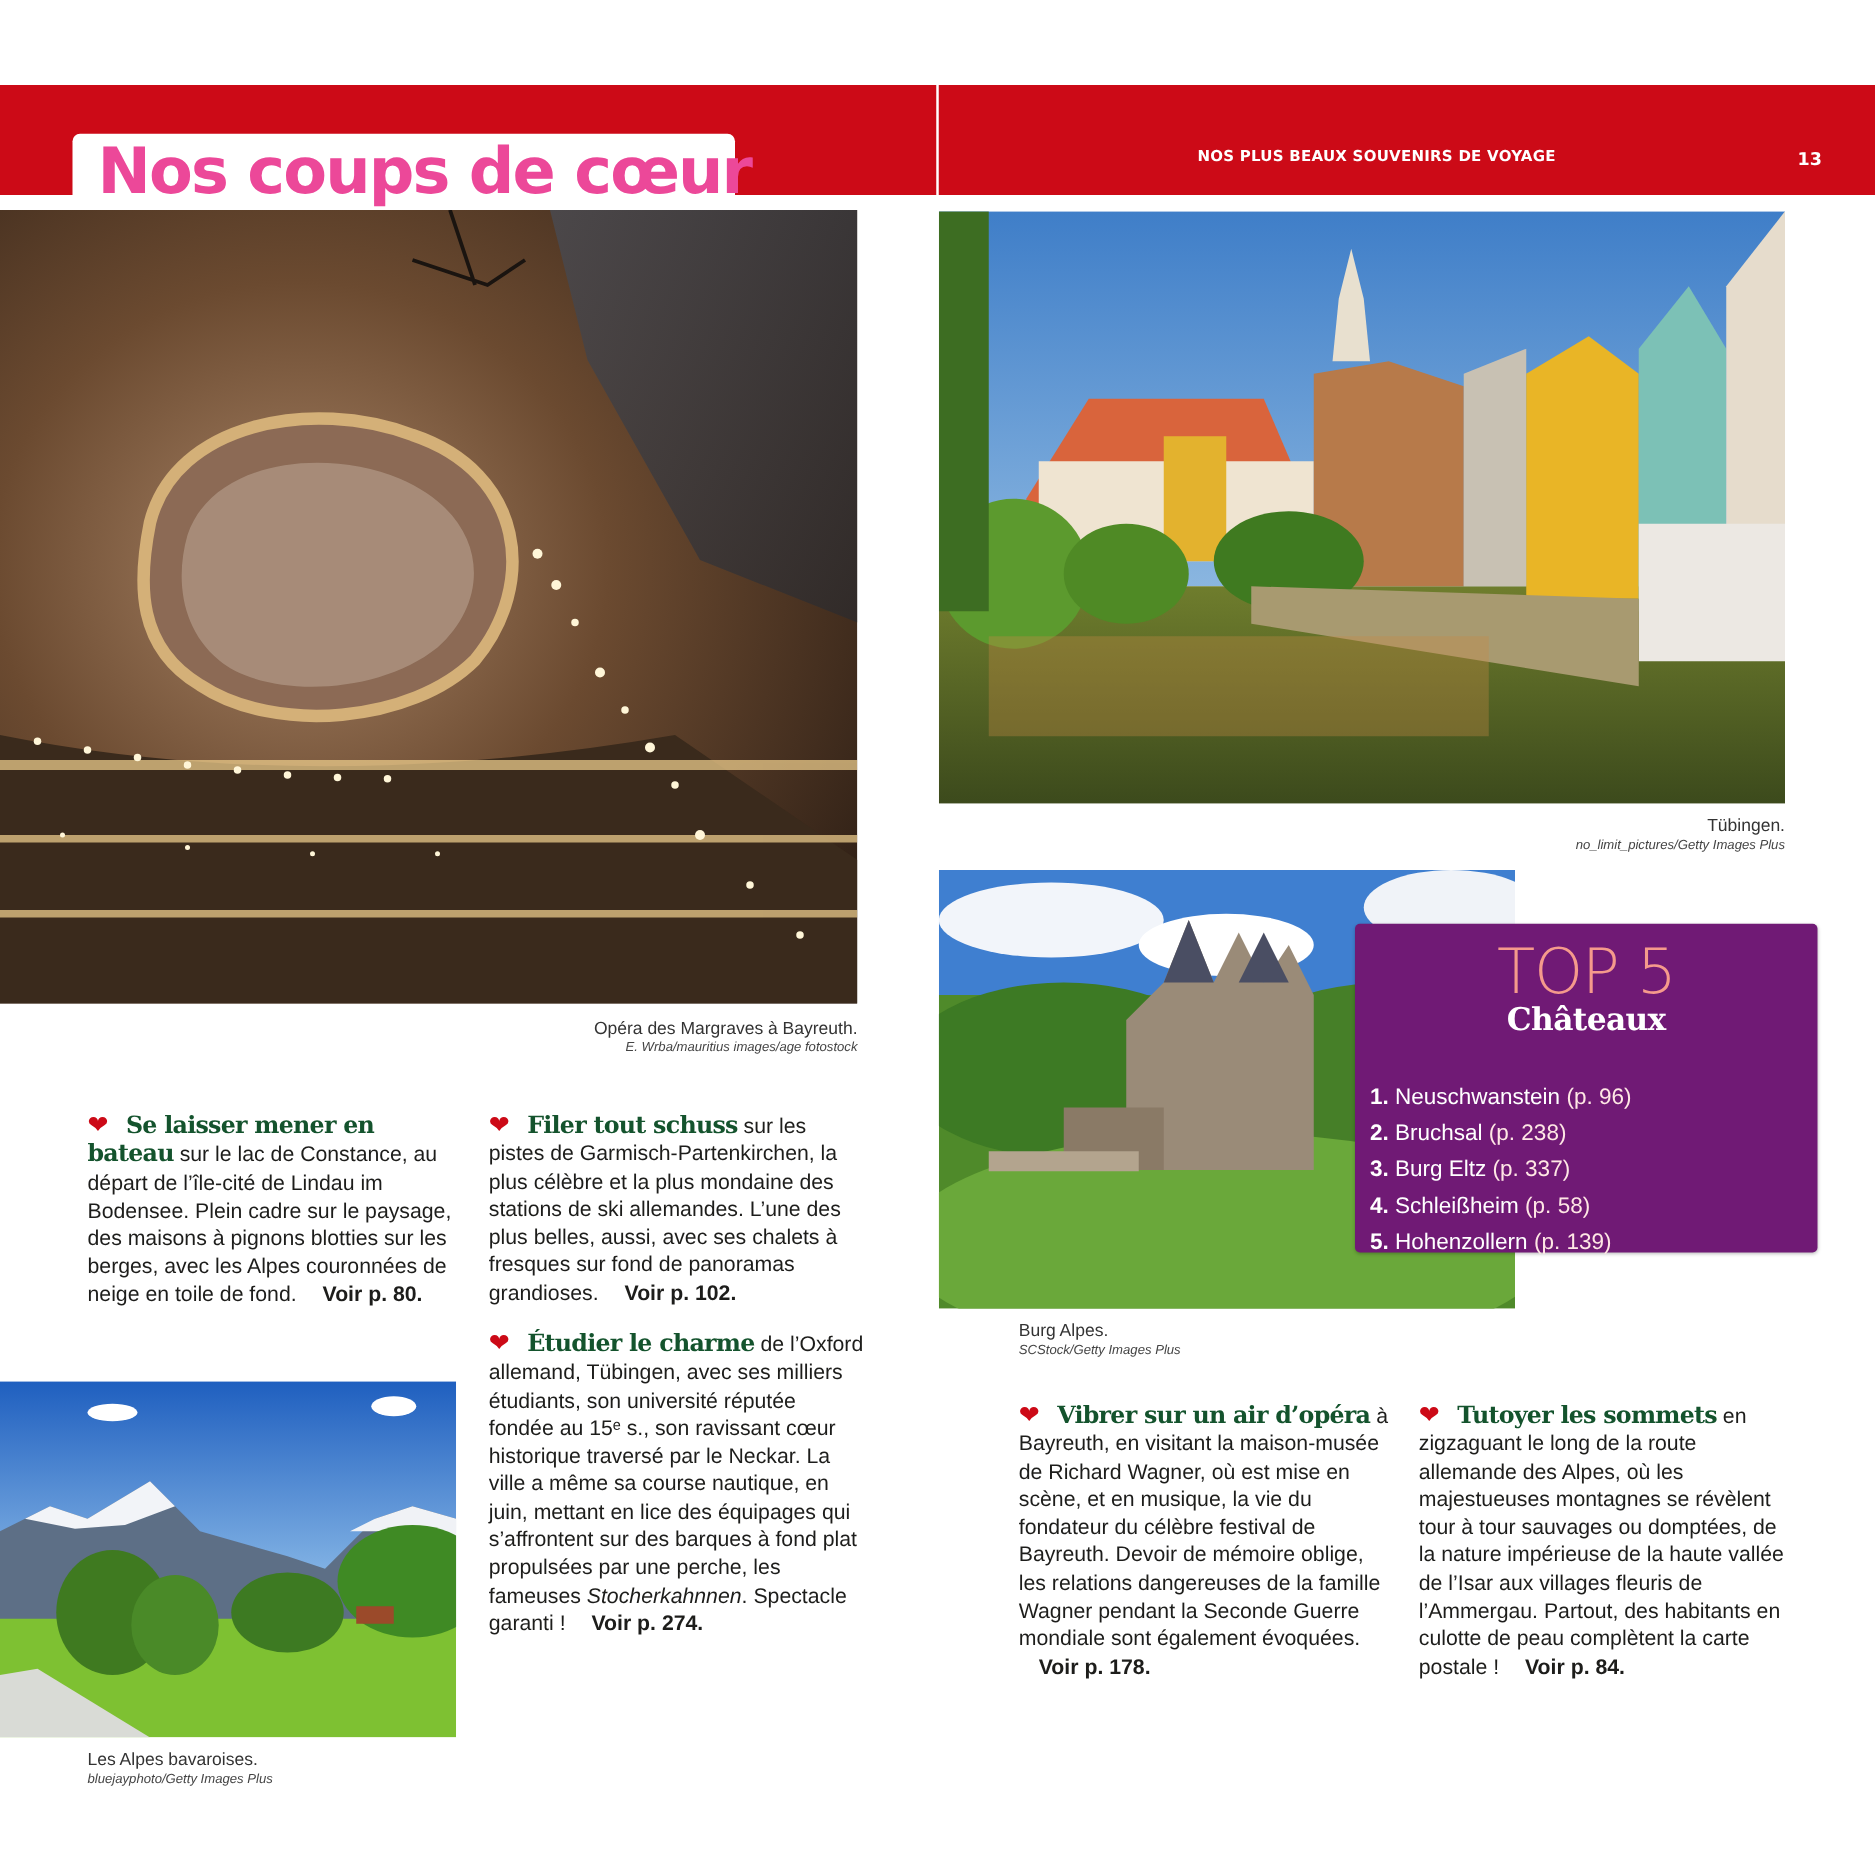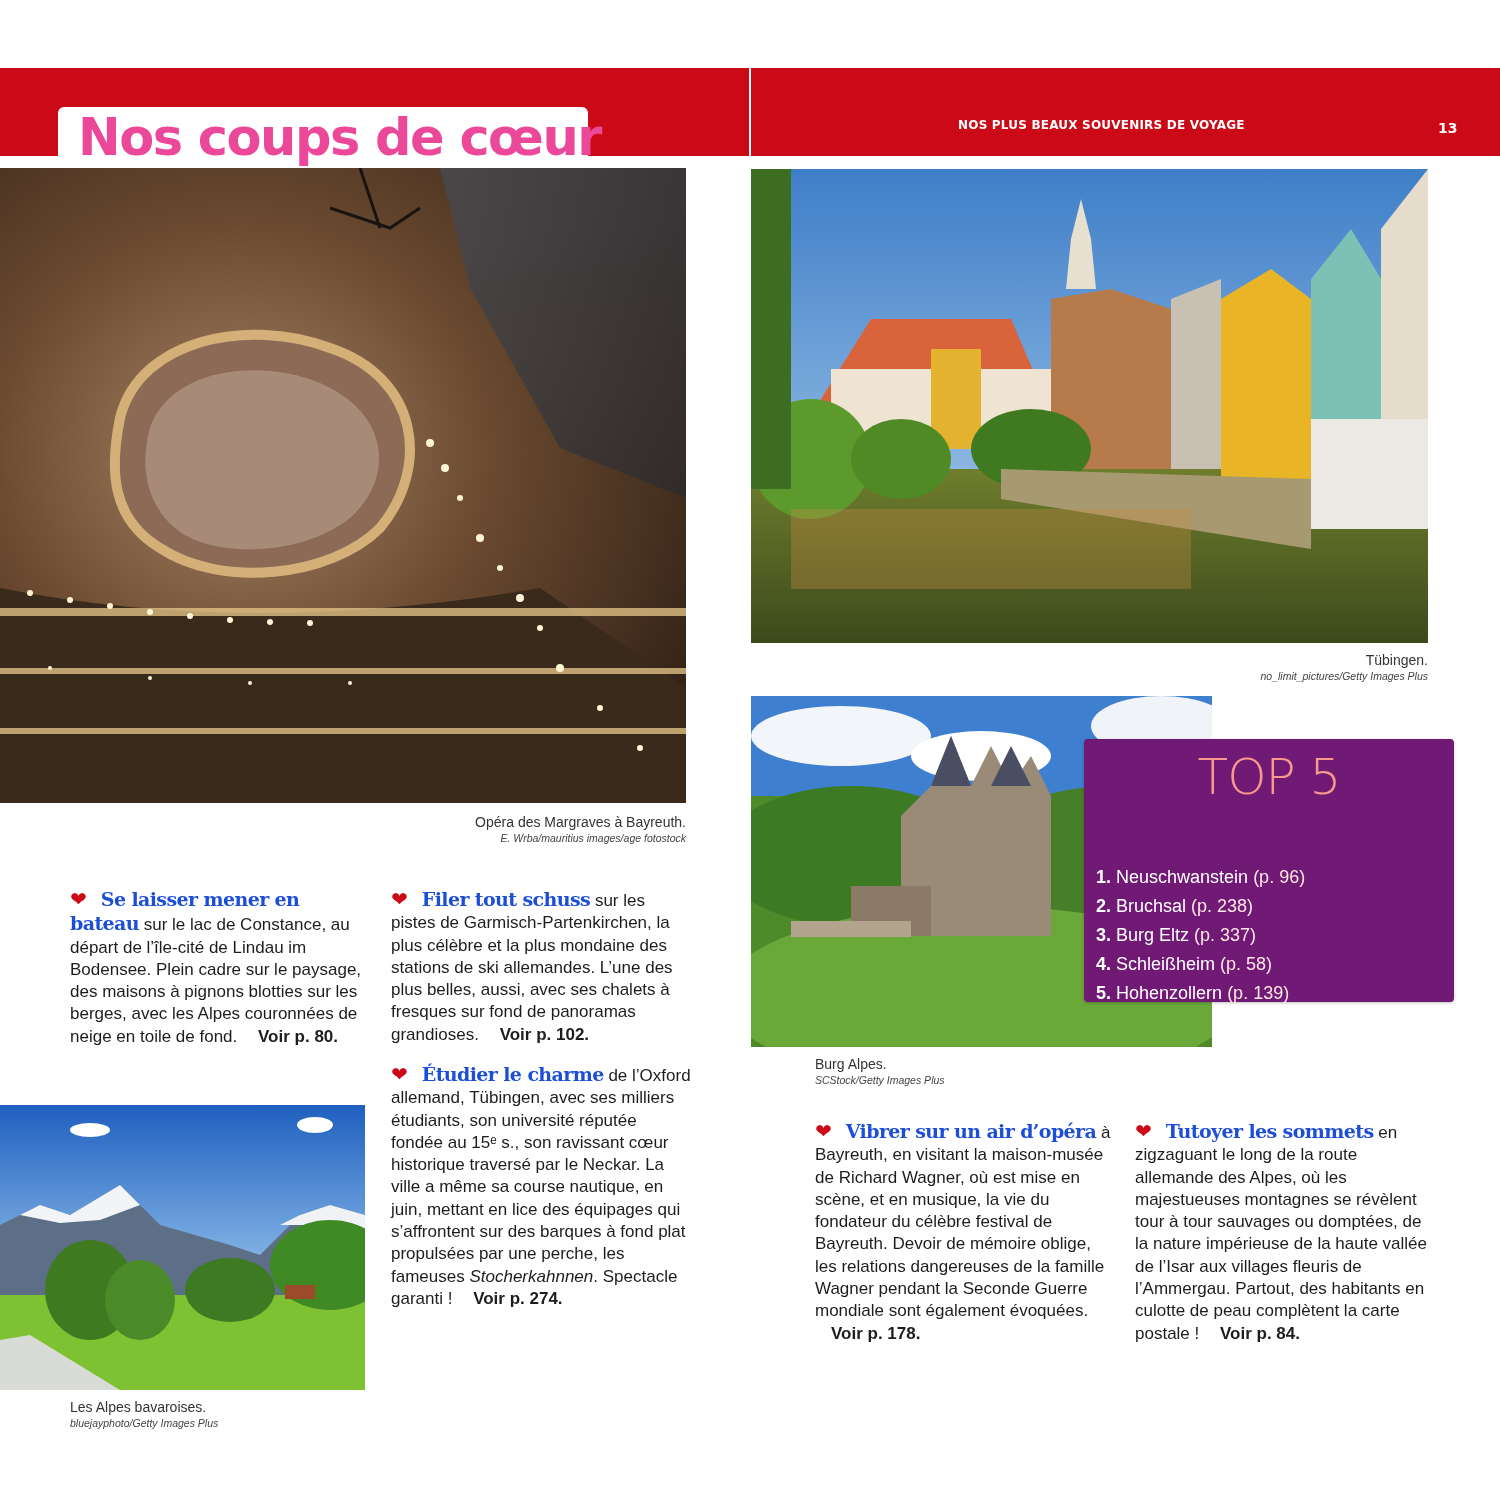--- a/index.html
+++ b/index.html
@@ -15,21 +15,21 @@
   .running-head { position:absolute; left:958px; top:118px; font-family:"DejaVu Sans", sans-serif;
                   font-size:12px; font-weight:bold; color:#fff; letter-spacing:0.2px; white-space:nowrap; }
   .page-num { position:absolute; left:1438px; top:120px; font-family:"DejaVu Sans", sans-serif;
               font-size:14px; font-weight:bold; color:#fff; }
   .photo { position:absolute; overflow:hidden; }
   .caption { position:absolute; font-size:14px; color:#333; line-height:18px; }
   .caption .credit { display:block; font-style:italic; font-size:10.5px; color:#444; line-height:14px; }
   .caption.right { text-align:right; }
   .entry { position:absolute; font-size:17px; line-height:22.3px; color:#1d1d1b; }
   .entry .heart { color:#cc0a17; font-size:20px; margin-right:14px; font-family:"DejaVu Sans", sans-serif; }
-  .entry .lead { font-family:"DejaVu Serif", serif; font-weight:bold; color:#1d4ed8; font-size:19px; letter-spacing:-0.6px; }
+  .entry .lead { font-family:"DejaVu Serif", serif; font-weight:bold; color:#14532d; font-size:19px; letter-spacing:-0.6px; }
   .entry .see { font-weight:bold;margin-left:16px; }
   .entry em { font-style:italic; }
   .top5 { position:absolute; left:1084px; top:739px; width:370px; height:263px; background:#701a75;
           border-radius:4px; box-shadow:0 1px 3px rgba(0,0,0,0.25); }
   .top5 .t-head { position:absolute; left:0; width:100%; top:8px; text-align:center; font-family:"DejaVu Sans", sans-serif;
                   font-weight:200; font-size:50px; color:#f59a8c; letter-spacing:-1px; line-height:60px; }
   .top5 .t-sub { position:absolute; left:0; width:100%; top:62px; text-align:center; font-family:"DejaVu Serif", serif;
                  font-weight:bold; font-size:25px; color:#fff; line-height:30px; letter-spacing:-0.5px; }
   .top5 ol { list-style:none; margin:0; padding:0; position:absolute; left:12px; top:124px; }
   .top5 li { color:#fff; font-size:18px; line-height:29px; white-space:nowrap; }
@@ -155,20 +155,21 @@
     <rect x="40" y="225" width="120" height="16" fill="#b3a48e"></rect>
   </svg>
 </div>
 <div class="caption" style="left:815px;top:1055px;width:300px;">
   <span>Burg Alpes.</span>
   <span class="credit">SCStock/Getty Images Plus</span>
 </div>
 
 <div class="top5">
   <div class="t-head">TOP 5</div>
+  <div class="t-sub">Châteaux</div>
   <ol>
     <li><span class="n">1.</span> <span>Neuschwanstein</span> <span class="p">(p. 96)</span></li>
     <li><span class="n">2.</span> <span>Bruchsal</span> <span class="p">(p. 238)</span></li>
     <li><span class="n">3.</span> <span>Burg Eltz</span> <span class="p">(p. 337)</span></li>
     <li><span class="n">4.</span> <span>Schleißheim</span> <span class="p">(p. 58)</span></li>
     <li><span class="n">5.</span> <span>Hohenzollern</span> <span class="p">(p. 139)</span></li>
   </ol>
 </div>
 
 <div class="photo" style="left:0;top:1105px;width:365px;height:285px;">

